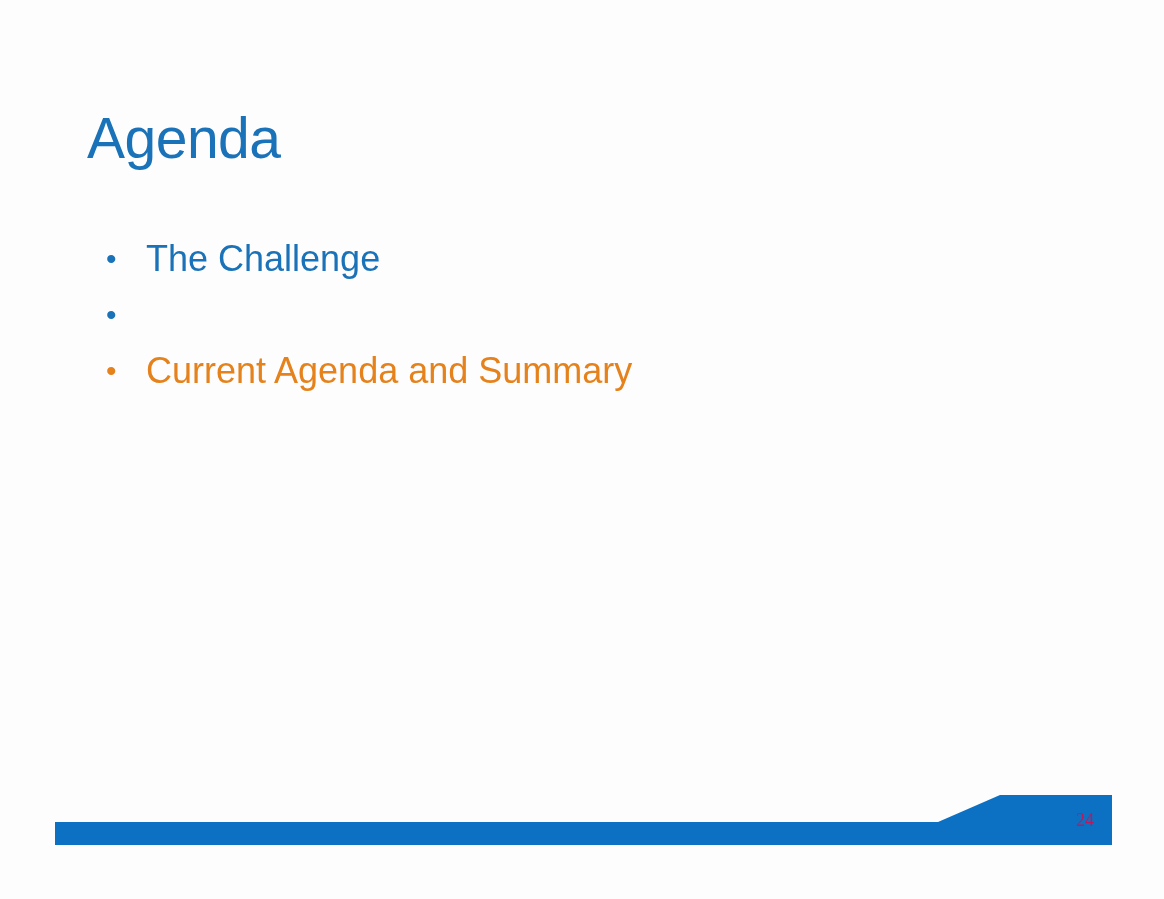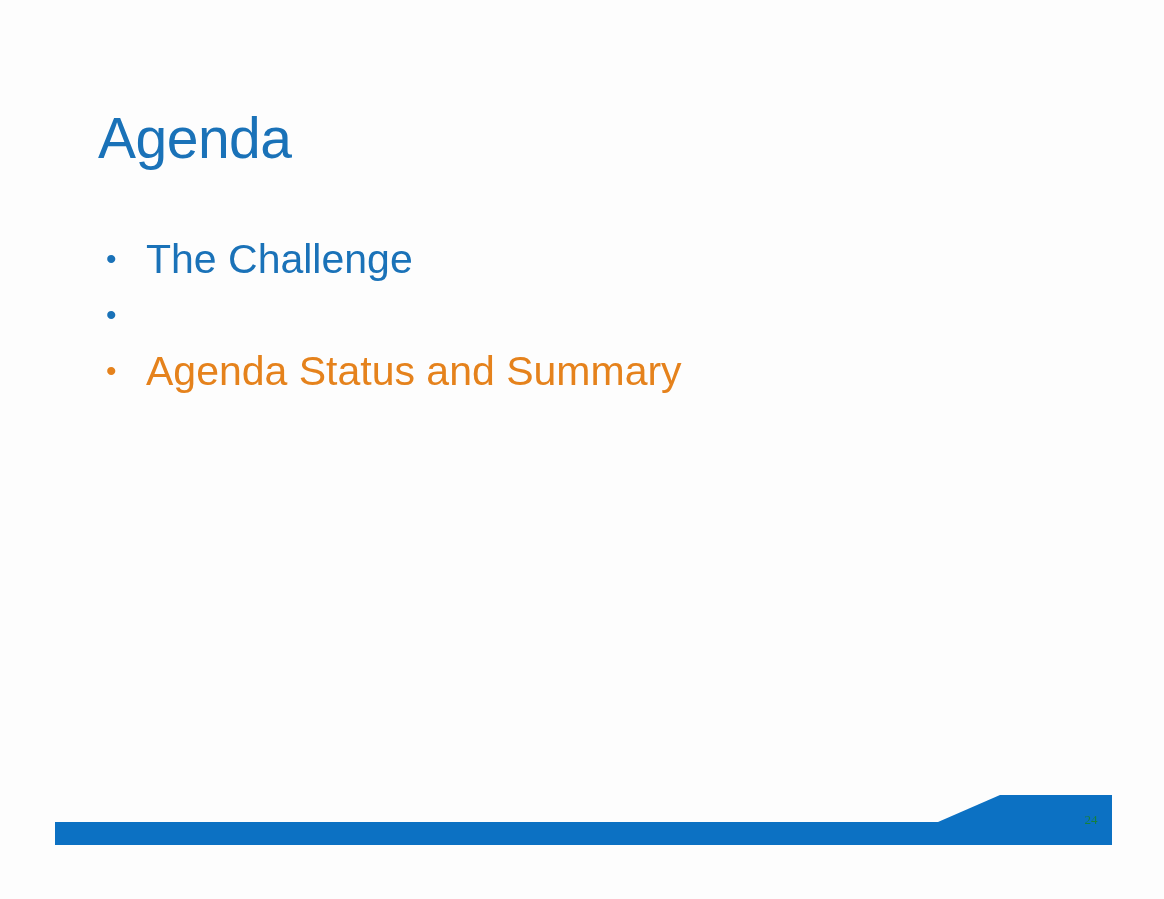--- a/index.html
+++ b/index.html
@@ -17,21 +17,21 @@
   .slide {
     position: relative;
     width: 1164px;
     height: 899px;
     background: #fdfdfd;
   }
 
   
   .slide-title {
     position: absolute;
-    left: 98px;
+    left: 87px;
     top: 104px;
     font-size: 57px;
     line-height: 68px;
     font-weight: 400;
     letter-spacing: -0.5px;
     color: #1A72B8;
     white-space: nowrap;
   }
 
   
@@ -49,21 +49,21 @@
   .bullet-marker {
     width: 43px;
     flex: 0 0 43px;
     font-size: 30px;
     line-height: 42px;
     text-align: left;
     padding-left: 3px;
     box-sizing: border-box;
   }
   .bullet-text {
-    font-size: 41px;
+    font-size: 36px;
     line-height: 42px;
     white-space: nowrap;
     letter-spacing: 0px;
   }
   .tone-blue   { color: #1A72B8; }
   .tone-orange { color: #E5821C; }
 
   
   .footer {
     position: absolute;
@@ -76,25 +76,25 @@
     position: absolute;
     left: 0;
     top: 0;
     display: block;
   }
   .slide-number {
     position: absolute;
     left: 1076px;
     top: 810px;
     width: 30px;
-    font-size: 13px;
+    font-size: 18px;
     line-height: 20px;
-    color: #15803d;
+    color: #be185d;
     font-family: "Liberation Serif", serif;
-    text-align: center;
+    text-align: left;
   }
 </style>
 </head>
 <body>
 
 <div class="slide">
 
   <div class="slide-title">Agenda</div>
 
   <div class="bullet-list">
@@ -103,21 +103,21 @@
       <span class="bullet-marker tone-blue">•</span>
       <span class="bullet-text tone-blue">The Challenge</span>
     </div>
 
     <div class="bullet-row">
       <span class="bullet-marker tone-blue">•</span>
     </div>
 
     <div class="bullet-row">
       <span class="bullet-marker tone-orange">•</span>
-      <span class="bullet-text tone-orange">Agenda Status and Summary</span>
+      <span class="bullet-text tone-orange">Current Agenda and Summary</span>
     </div>
 
   </div>
 
   <div class="footer">
 
     <svg class="footer-svg" width="1164" height="80" viewBox="0 0 1164 80">
 
       <polygon points="55,42 938,42 938,65 55,65" fill="#0C71C3"></polygon>
 

